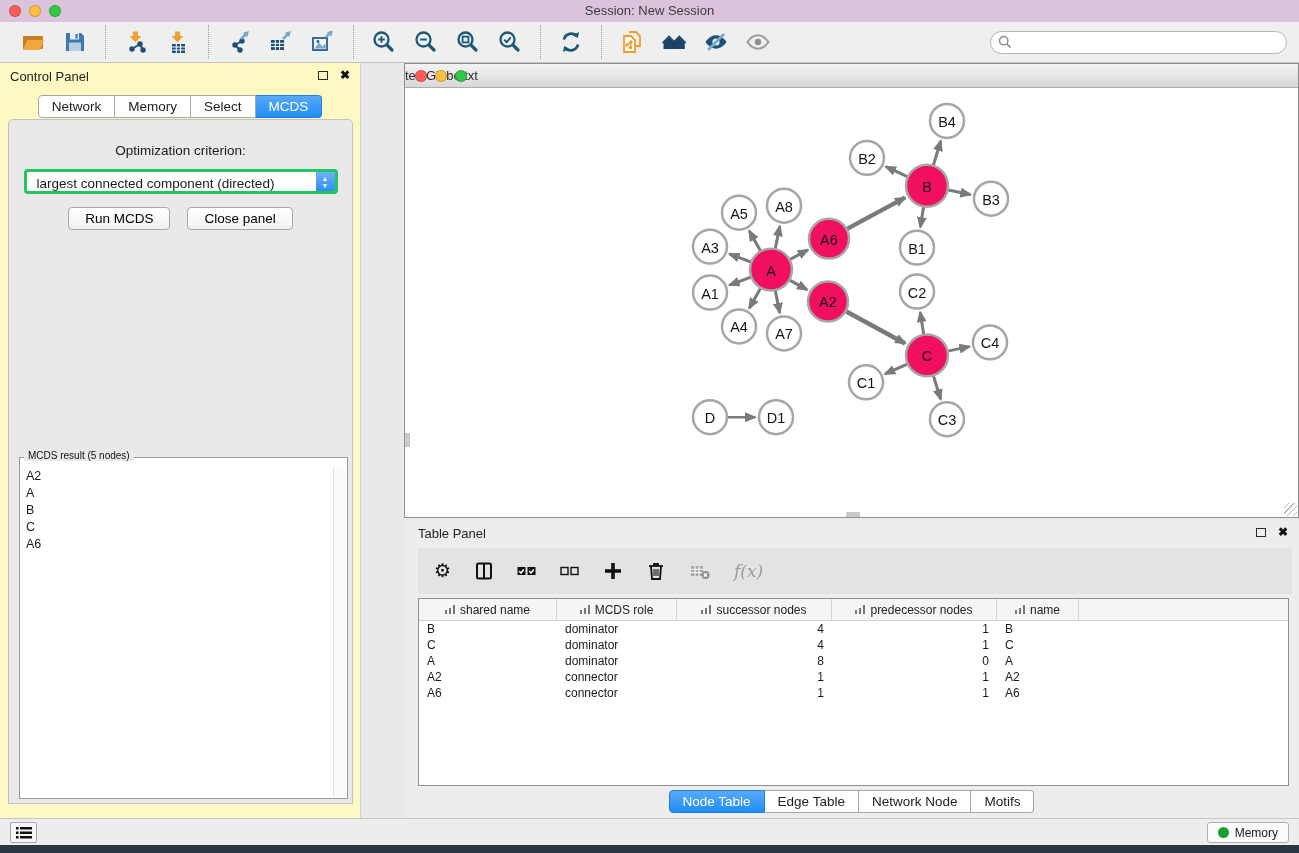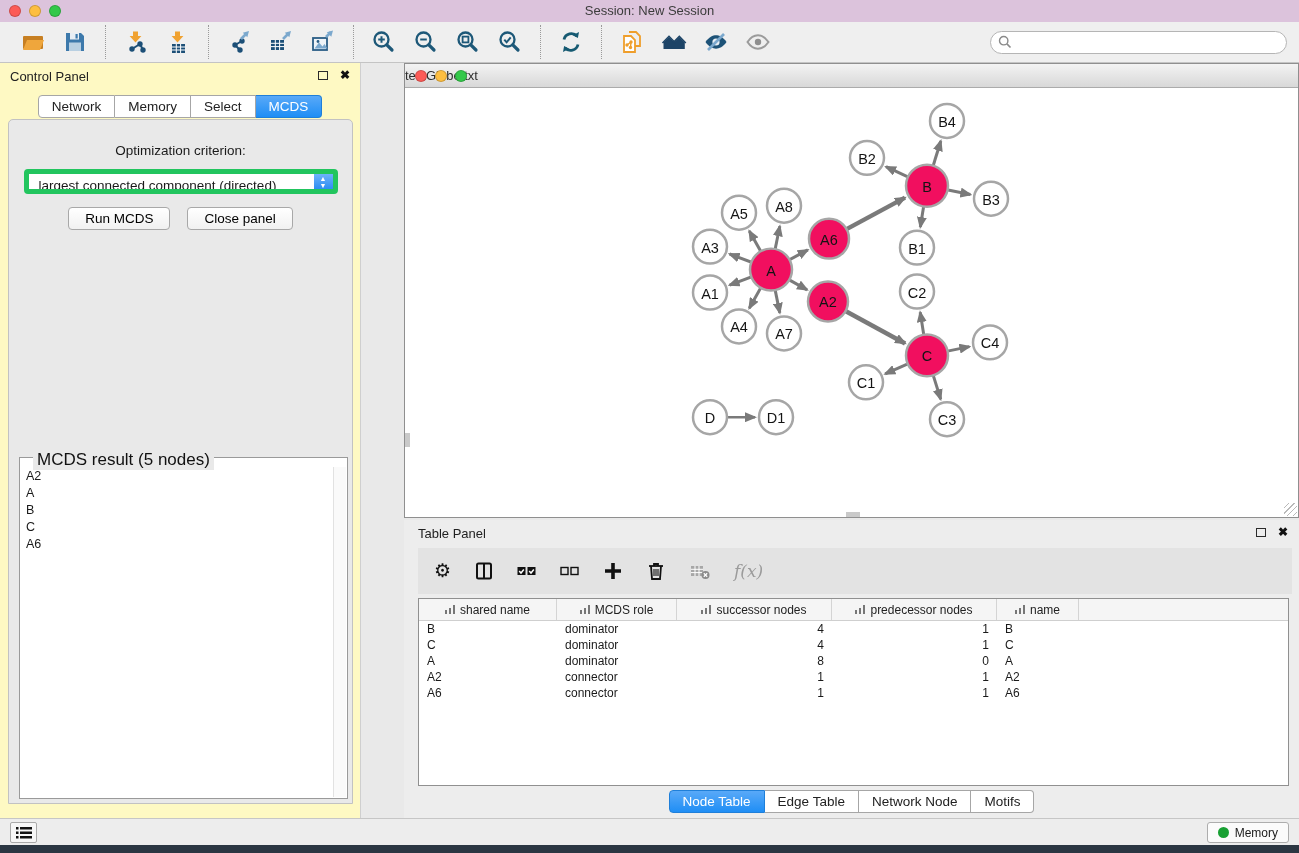--- a/index.html
+++ b/index.html
@@ -29,27 +29,27 @@
   .float-ico { width:10px; height:9px; border:1.5px solid #2b2b2b; display:inline-block; background:transparent; cursor:pointer; }
   .close-ico { font-size:12px; font-weight:bold; color:#111; line-height:10px; cursor:pointer; }
   .tabrow { display:flex; justify-content:center; position:relative; z-index:3; }
   .tab { background:#fff; border:1px solid #a6a6a6; border-left-width:0; padding:3px 13px; font-size:13.5px; color:#222; cursor:pointer; }
   .tab:first-child { border-left-width:1px; border-radius:4px 0 0 4px; }
   .tab:last-child { border-radius:0 4px 4px 0; }
   .tab.active { background:linear-gradient(#59a9f8,#1f8ef5); border-color:#1f7fd9; color:#fff; }
   .cp-tabs { position:absolute; left:0; right:0; top:32px; }
   .cp-content { position:absolute; left:8px; right:7px; top:56px; bottom:14px; border:1px solid #c2c2c2; border-radius:5px 5px 0 0; background:#e9e9e9; }
   .opt-label { text-align:center; margin-top:23px; font-size:13.5px; }
-  .selectbox { display:flex; width:314px; height:25px; margin:11px auto 0; border:5px solid #22c55e; border-radius:4px; background:#fff; overflow:hidden; cursor:pointer; }
+  .selectbox { display:flex; width:314px; height:25px; margin:11px auto 0; border:3px solid #22c55e; border-radius:4px; background:#fff; overflow:hidden; cursor:pointer; }
   .selectbox .val { flex:1; font-size:13.5px; line-height:23px; padding:0 10px; white-space:nowrap; }
   .selectbox .stepper { width:19px; background:linear-gradient(#6db3fa,#2e8df2); color:#fff; display:flex; flex-direction:column; align-items:center; justify-content:center; font-size:7px; line-height:7px; }
   .btn-row { display:flex; justify-content:center; gap:17px; margin-top:13px; }
   .btn { background:linear-gradient(#ffffff,#f1f1f1); border:1px solid #a8a8a8; border-radius:4px; padding:3px 16px; font-size:13.5px; cursor:pointer;text-align:right; }
   .result-box { position:absolute; left:10px; right:4px; top:337px; bottom:4px; border:1px solid #9a9a9a; background:#fff; }
-  .result-legend { position:absolute; top:-8px; left:13px; background:#e9e9e9; padding:0 4px; font-size:17px; color:#111; }
+  .result-legend { position:absolute; top:-8px; left:4px; background:#e9e9e9; padding:0 4px; font-size:10px; color:#111; }
   .result-list { position:absolute; left:1px; right:15px; top:9px; bottom:1px; overflow:hidden; }
   .mcds-item { font-size:12.5px; padding:1.5px 5px; cursor:default; }
   .result-scroll { position:absolute; right:1px; top:9px; bottom:1px; width:13px; background:#fafafa; border-left:1px solid #e2e2e2; }
 
   
   .network-window { position:absolute; left:404px; top:63px; width:895px; height:455px; border:1px solid #8f8f8f; background:#fff; }
   .nw-titlebar { position:relative; height:24px; background:linear-gradient(#f3f3f3,#d8d8d8); border-bottom:1px solid #ababab; }
   .nw-titlebar .lights { top:6px; left:10px; }
   .nw-title { width:100%; text-align:left; line-height:23px; font-size:13px; color:#2e2e2e; }
   .nw-canvas { position:absolute; left:0; top:25px; right:0; bottom:0; }

